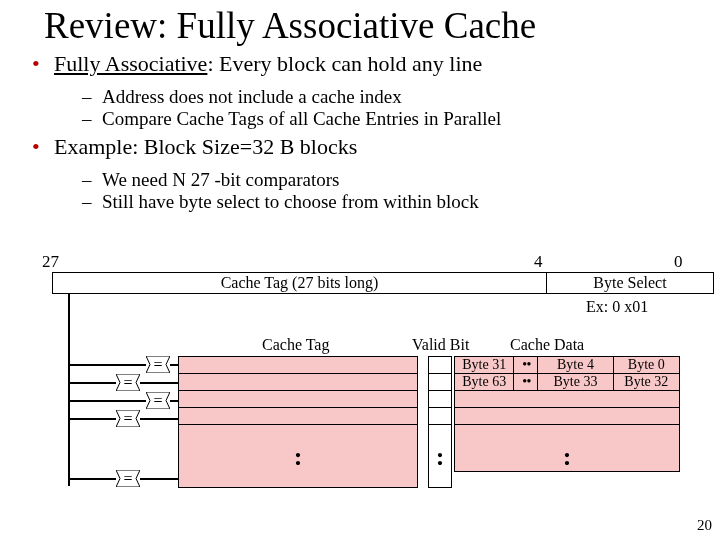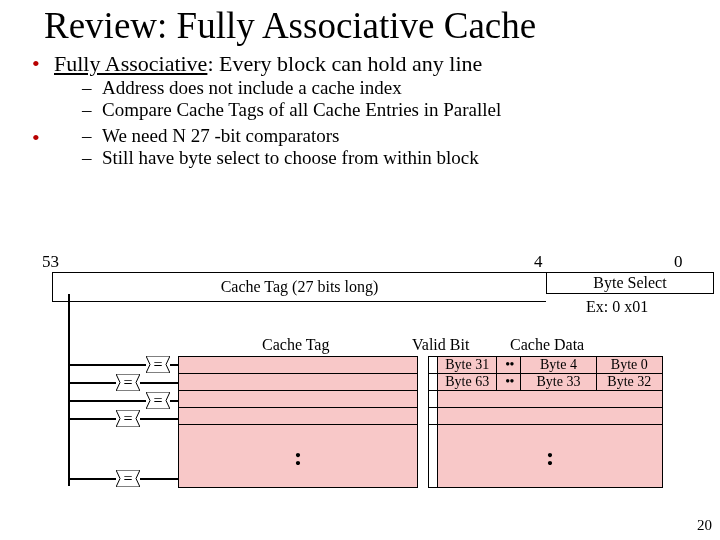--- a/index.html
+++ b/index.html
@@ -37,21 +37,21 @@
     content: "•";
     color: #b80000;
     position: absolute;
     left: 4px;
     top: 0;
     font-size: 22px;
   }
   .underline { text-decoration: underline; }
   ul.sub {
     list-style: none;
-    margin: 0 0 4px 0;
+    margin: 9px 0 4px 0;
     padding: 0 0 0 28px;
   }
   ul.sub > li {
     font-size: 19px;
     color: #000;
     position: relative;
     padding-left: 20px;
     margin-bottom: 0;
   }
   ul.sub > li::before {
@@ -157,34 +157,35 @@
 
 <ul class="top">
   <li>
     <span class="underline">Fully Associative</span><span>: Every block can hold any line</span>
     <ul class="sub">
       <li>Address does not include a cache index</li>
       <li>Compare Cache Tags of all Cache Entries in Parallel</li>
     </ul>
   </li>
   <li>
+    <span>Example: Block Size=32 B blocks</span>
     <ul class="sub">
       <li>We need N 27 -bit comparators</li>
       <li>Still have byte select to choose from within block</li>
     </ul>
   </li>
 </ul>
 
 <div class="diagram">
 
-  <div class="bitlabel" style="left:8px; top:-4px;">53</div>
+  <div class="bitlabel" style="left:8px; top:-4px;">27</div>
   <div class="bitlabel" style="left:500px; top:-4px;">4</div>
   <div class="bitlabel" style="left:640px; top:-4px;">0</div>
 
-  <div class="addrbox" style="left:18px; top:16px; width:494px; height:30px; border-right:none;">Cache Tag (27 bits long)</div>
+  <div class="addrbox" style="left:18px; top:16px; width:494px; height:22px; border-right:none;">Cache Tag (27 bits long)</div>
   <div class="addrbox" style="left:512px; top:16px; width:168px; height:22px;">Byte Select</div>
   <div class="bitlabel" style="left:552px; top:42px; font-size:16px;">Ex: 0 x01</div>
 
   <div class="vbus" style="left:34px; top:38px; height:192px;"></div>
 
   <div class="colhdr" style="left:228px; top:80px;">Cache Tag</div>
   <div class="colhdr" style="left:378px; top:80px;">Valid Bit</div>
   <div class="colhdr" style="left:476px; top:80px;">Cache Data</div>
 
   <div class="hwire" style="left:34px; top:108px; width:110px;"></div>
@@ -237,21 +238,21 @@
   <div class="validtable" style="left:394px; top:100px; width:24px; height:132px;">
     <div class="row"></div>
     <div class="row"></div>
     <div class="row"></div>
     <div class="row"></div>
     <div class="row" style="height:64px; display:flex; align-items:center; justify-content:center;">
       <span class="colon" style="position:static;">:</span>
     </div>
   </div>
 
-  <div class="datatable" style="left:403px; top:100px; width:226px; height:132px;">
+  <div class="datatable" style="left:420px; top:100px; width:226px; height:116px;">
     <div class="drow">
       <div class="dcell" style="width:60px;">Byte 31</div>
       <div class="dcell ellip" style="width:24px;">• •</div>
       <div class="dcell" style="width:76px;">Byte 4</div>
       <div class="dcell" style="width:66px;">Byte 0</div>
     </div>
     <div class="drow">
       <div class="dcell" style="width:60px;">Byte 63</div>
       <div class="dcell ellip" style="width:24px;">• •</div>
       <div class="dcell" style="width:76px;">Byte 33</div>

